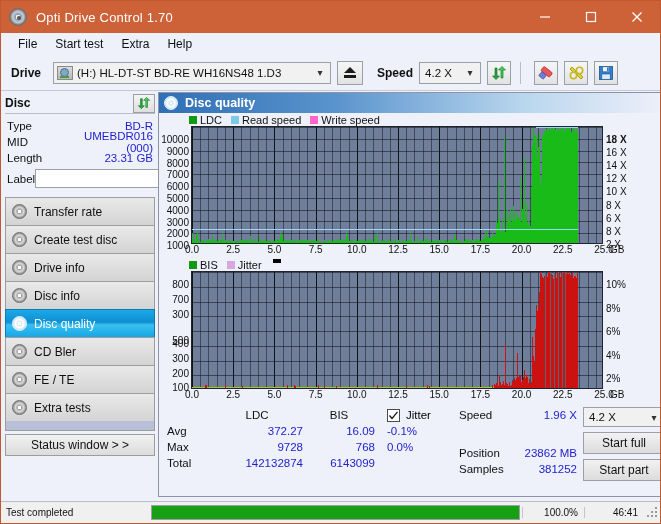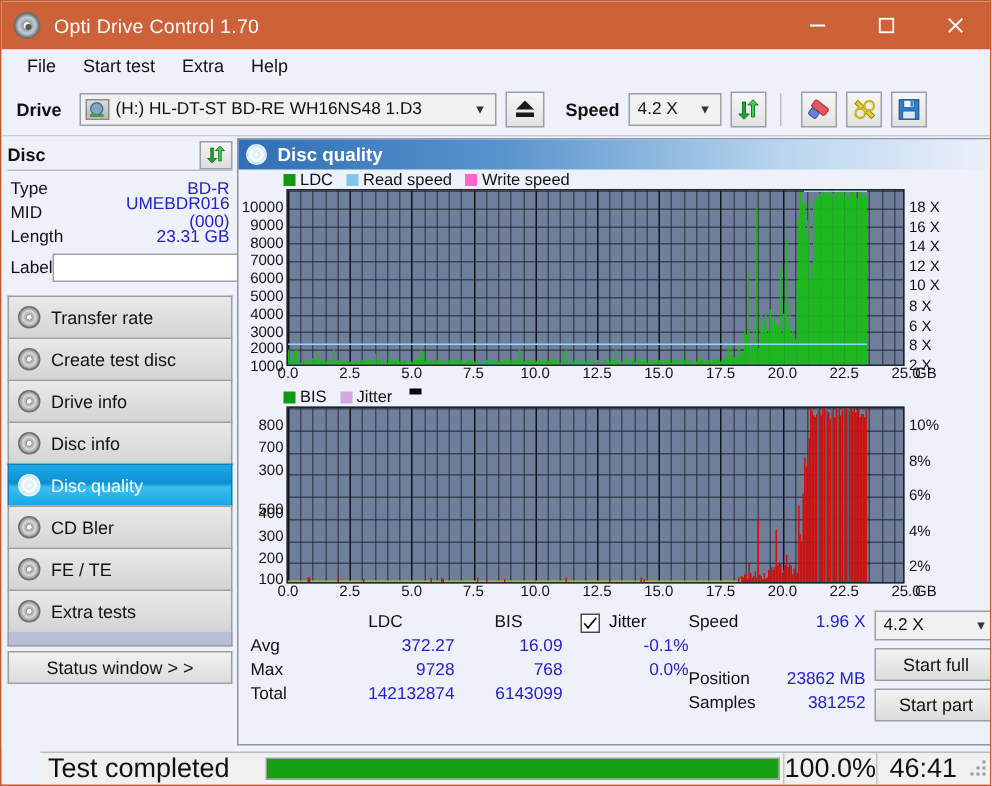--- a/index.html
+++ b/index.html
@@ -333,21 +333,21 @@
   .sl-k { color: #111; padding-left: 8px; }
   .sl-v { color: #2222cc; text-align: right; }
   .jit-col {
     position: absolute; left: 228px; top: 0; width: 86px;
   }
   .jit-head { display: flex; align-items: center; height: 16px; }
   .jit-cb {
     width: 13px; height: 13px; background: #fff; border: 1px solid #4a4a4a;
     display: flex; align-items: center; justify-content: center; margin-right: 6px;
   }
-  .jit-val { color: #2222cc; text-align: right; height: 16px; line-height: 16px; width: 72px;}
+  .jit-val { color: #2222cc; height: 16px; line-height: 16px; width: 72px;}
   .stats-right { flex: 1; position: relative; display: flex; }
   .sr-labels { width: 118px; }
   .sr-row { display: flex; height: 16px; line-height: 16px; }
   .sr-k { width: 56px; color: #111; }
   .sr-v { color: #2222cc; width: 62px; text-align: right; }
   .sr-btns { width: 82px; margin-left: 6px; }
   .sr-combo {
     height: 20px; background: #f1f1f1; border: 1px solid #9aa0a6;
     display: flex; align-items: center; padding-left: 5px;
     font-size: 11.5px; color: #111;
@@ -360,21 +360,21 @@
     font-size: 12px; color: #111;
   }
 
   
   .statusbar {
     position: absolute; left: 0; right: 0; bottom: 0;
     height: 22px;
     background: #f0f0f0;
     border-top: 1px solid #b9bcc7;
     display: flex; align-items: center;
-    font-size: 18px; color: #111; margin-left: 26px;
+    font-size: 10px; color: #111;
   }
   .sb-text { width: 150px; padding-left: 5px; }
   .sb-prog {
     flex: 1;
     height: 15px;
     background: #ffffff;
     border: 1px solid #9aa0a6;
     position: relative;
     margin-right: 2px;
   }
@@ -1020,21 +1020,21 @@
               <div class="bar" style="left: 380px; width: 1px; height: 114.006px; background: rgb(25, 187, 25);"></div>
               <div class="bar" style="left: 381px; width: 1px; height: 116.309px; background: rgb(25, 187, 25);"></div>
               <div class="bar" style="left: 382px; width: 1px; height: 114.293px; background: rgb(25, 187, 25);"></div>
               <div class="bar" style="left: 383px; width: 1px; height: 110.994px; background: rgb(25, 187, 25);"></div>
               <div class="bar" style="left: 384px; width: 1px; height: 113.56px; background: rgb(25, 187, 25);"></div>
               <div class="bar" style="left: 385px; width: 1px; height: 112.465px; background: rgb(25, 187, 25);"></div>
               <div class="speedline" style="left: 0px; width: 386px; bottom: 13px; background: rgb(150, 216, 245);"></div>
               <div class="speedline" style="left: 344px; width: 42px; bottom: 115px; background: rgb(150, 216, 245);"></div>
             </div>
           <div class="yaxis right" id="ldc-y2axis">
-              <div class="tick" style="top: 13px;">18 X</div>
+              <div class="tick" style="top: 13px; font-weight: bold;">18 X</div>
               <div class="tick" style="top: 26.1111px;">16 X</div>
               <div class="tick" style="top: 39.2222px;">14 X</div>
               <div class="tick" style="top: 52.3333px;">12 X</div>
               <div class="tick" style="top: 65.4444px;">10 X</div>
               <div class="tick" style="top: 78.5556px;">8 X</div>
               <div class="tick" style="top: 91.6667px;">6 X</div>
               <div class="tick" style="top: 104.778px;">8 X</div>
               <div class="tick" style="top: 117.889px;">2 X</div>
             </div>
         </div>

